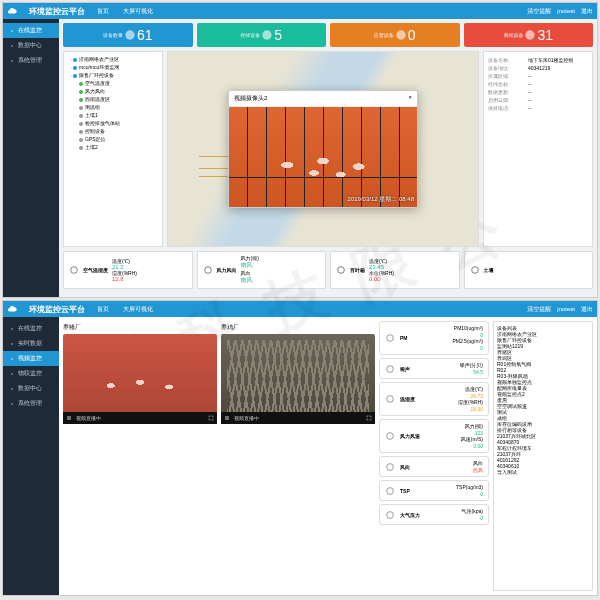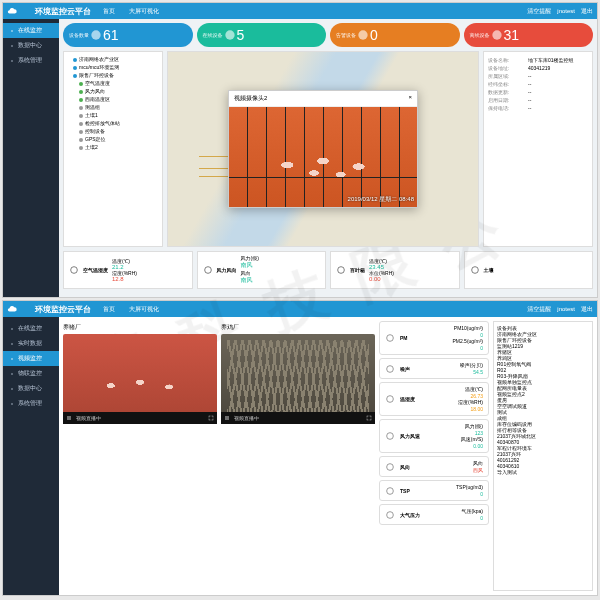--- a/index.html
+++ b/index.html
@@ -1,32 +1,32 @@
 <!DOCTYPE html>
 <html><head>
 <meta charset="utf-8">
 <style>
 *{margin:0;padding:0;box-sizing:border-box;font-family:"Microsoft YaHei",sans-serif}
 body{background:#e8e8e8;width:600px;height:600px;overflow:hidden;font-size:7px}
 .screen{background:#fff;margin:2px;border:1px solid #ccc}
 .hdr{background:#2196d3;color:#fff;display:flex;align-items:center;height:16px;padding:0 4px}
-.hdr .logo{display:flex;align-items:center;gap:18px;font-size:8px;font-weight:bold}
+.hdr .logo{display:flex;align-items:center;gap:12px;font-size:8px;font-weight:bold}
 .hdr .logo svg{width:10px;height:10px;fill:#fff}
 .hdr .nav{display:flex;margin-left:8px;gap:6px;font-size:6px}
 .hdr .nav span{padding:2px 4px}
 .hdr .r{margin-left:auto;display:flex;gap:6px;font-size:6px;align-items:center}
 .s1{height:296px;display:flex;flex-direction:column}
 .s1-body{flex:1;display:flex;min-height:0}
 .sidebar{width:56px;background:#1f2a38;color:#b8c5d6;padding:4px 0}
 .sidebar .it{padding:3px 6px;font-size:6px;display:flex;align-items:center;gap:3px}
 .sidebar .it.on{background:#2196d3;color:#fff}
 .sidebar .it svg{width:6px;height:6px;fill:currentColor}
 .main{flex:1;background:#eef2f5;display:flex;flex-direction:column;min-width:0}
 .stats{display:flex;gap:4px;padding:4px}
-.stat{flex:1;color:#fff;padding:4px 6px;display:flex;align-items:center;justify-content:flex-start;border-radius:12px}
+.stat{flex:1;color:#fff;padding:4px 6px;display:flex;align-items:center;justify-content:center;border-radius:2px}
 .stat .n{font-size:14px;font-weight:300}
 .stat .l{font-size:5px;opacity:.9}
 .stat svg{width:14px;height:14px;fill:rgba(255,255,255,.6)}
 .c-blue{background:#2196d3}.c-green{background:#1abc9c}.c-orange{background:#e67e22}.c-red{background:#e74c3c}
 .mapwrap{flex:1;display:flex;gap:4px;padding:0 4px 4px;min-height:0}
 .tree{width:100px;background:#fff;border:1px solid #ddd;padding:3px;font-size:5px;overflow:hidden}
 .tree .nd{padding:1px 0 1px 6px;white-space:nowrap}
 .tree .nd.l2{padding-left:12px}
 .tree .dot{display:inline-block;width:4px;height:4px;border-radius:50%;margin-right:2px;vertical-align:middle}
 .dg{background:#4caf50}.db{background:#2196d3}.dgr{background:#999}

